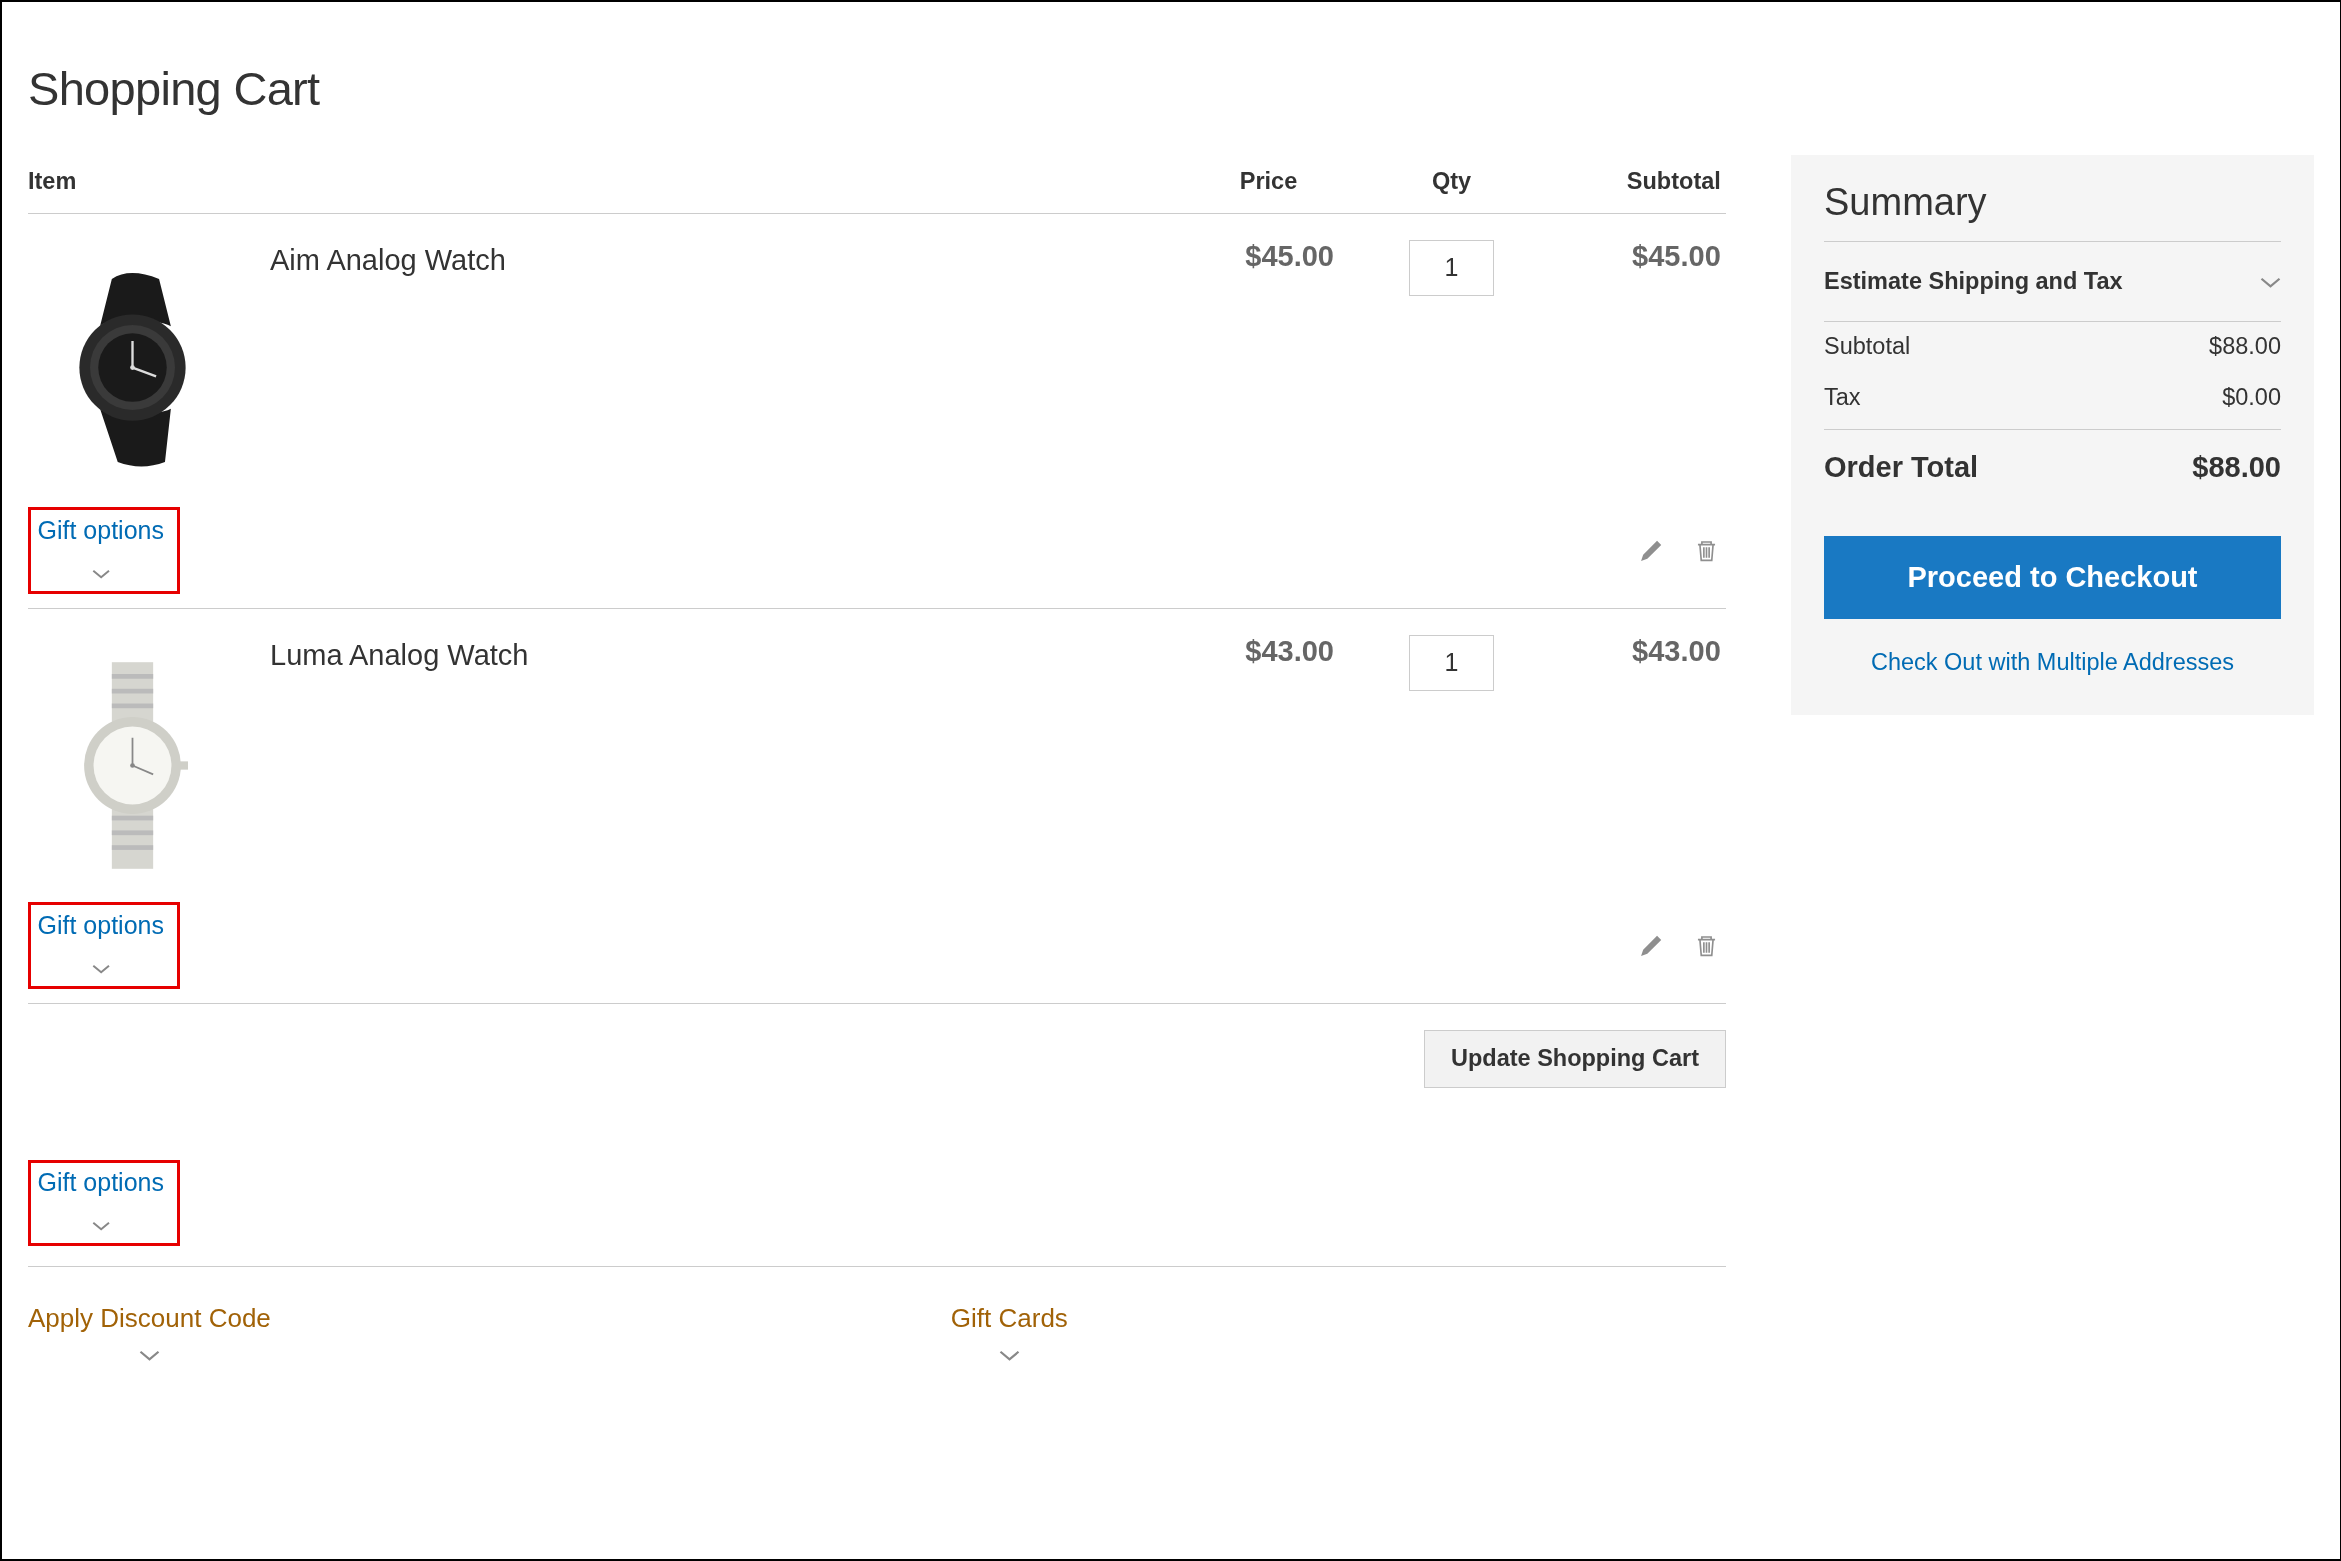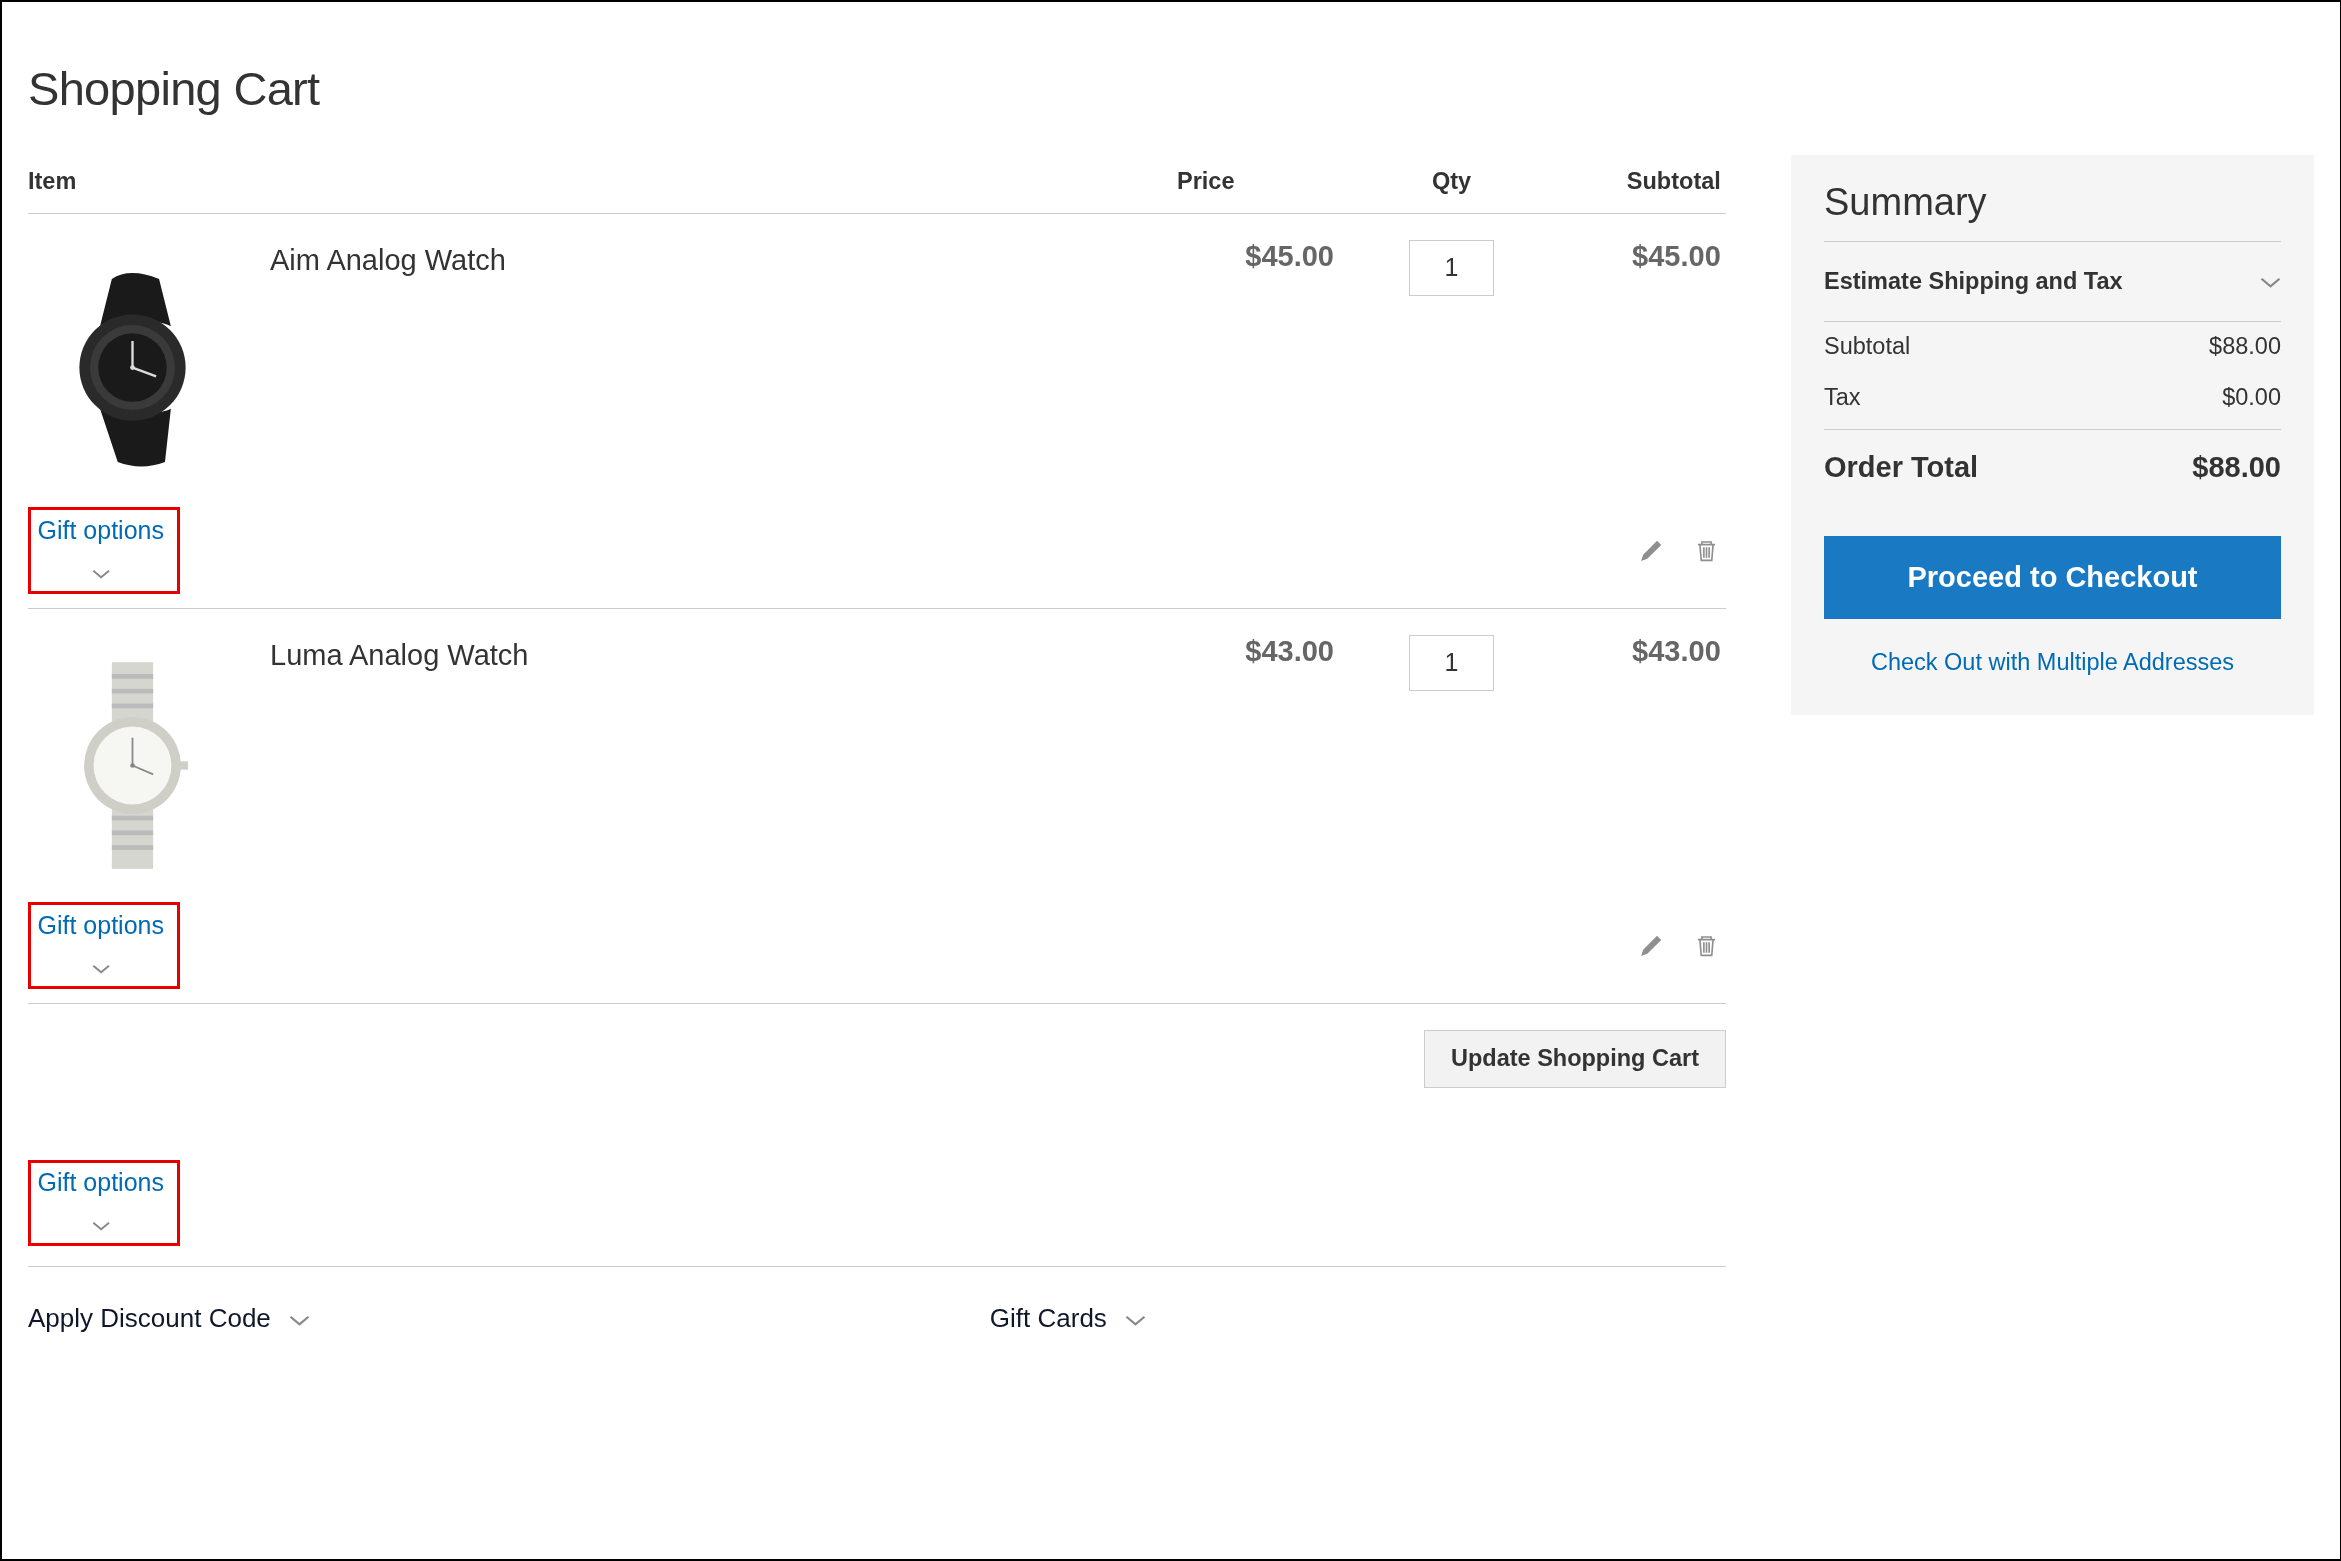--- a/index.html
+++ b/index.html
@@ -50,21 +50,21 @@
     border-bottom: 1.3px solid #ccc;
     color: #333;
   }
   table.cart thead th.col-price,
   table.cart thead th.col-qty,
   table.cart thead th.col-sub {
     text-align: center;
     width: 183px;
   }
   table.cart thead th.col-sub { text-align: right; padding-right: 5.2px; }
-  table.cart thead th.col-price { text-align: left; }
+  table.cart thead th.col-price { text-align: center; }
   table.cart tbody tr.product-row td {
     padding-top: 26px;
     vertical-align: top;
   }
   .item-cell {
     display: flex;
     gap: 33px;
     align-items: flex-start;
   }
   .product-img {
@@ -157,26 +157,27 @@
   .lower-gift-row {
     margin-top: 72px;
     padding-bottom: 19.6px;
     border-bottom: 1.3px solid #ccc;
   }
   .lower-links-row {
     display: flex;
     padding-top: 36px;
   }
   .lower-links-row .link {
-    color: #0f172a;
+    color: #a16207;
     font-size: 26px;
     display: inline-flex;
     align-items: center;
-    gap: 18px;
-    cursor: pointer;
+    gap: 4px;
+    cursor: pointer;
+    flex-direction: column;
   }
   .lower-links-row .spacer { width: 680px; }
   
   .summary-title {
     font-size: 38px;
     font-weight: 300;
     color: #333;
     padding-bottom: 17px;
     border-bottom: 1.3px solid #ccc;
   }

